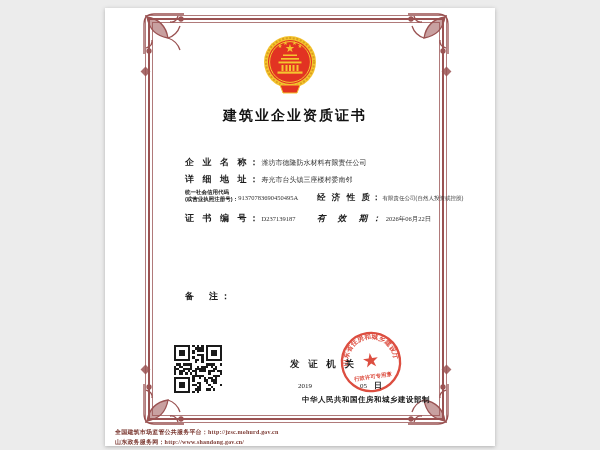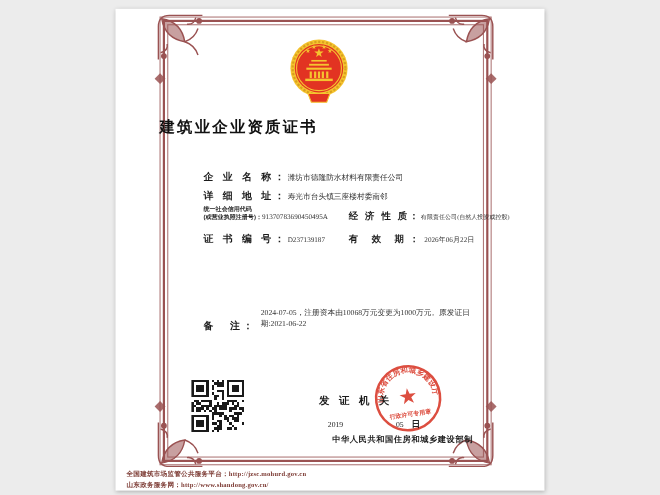--- a/index.html
+++ b/index.html
@@ -13,38 +13,38 @@
   .frame .f3{position:absolute;inset:6px;border:1px solid #b07a7a;}
   .corner{position:absolute;width:46px;height:46px;color:#9a5252;}
   .corner.tl{left:-6px;top:-6px;}
   .corner.tr{right:-6px;top:-6px;transform:scaleX(-1);}
   .corner.bl{left:-6px;bottom:-6px;transform:scaleY(-1);}
   .corner.br{right:-6px;bottom:-6px;transform:scale(-1,-1);}
   .edge-orn{position:absolute;width:7px;height:7px;background:#9a5252;transform:rotate(45deg);opacity:.85;}
   
   .emblem{position:absolute;left:152px;top:26px;width:66px;height:62px;}
   
-  .title{position:absolute;left:40px;top:99px;width:300px;text-align:left;
+  .title{position:absolute;left:40px;top:99px;width:300px;text-align:center;
          font-size:14px;font-weight:bold;letter-spacing:2px;color:#111;
          font-family:"Liberation Sans","DejaVu Sans",sans-serif;}
   
   .lbl{font-weight:bold;color:#1c1c1c;font-family:"Liberation Sans","DejaVu Sans",sans-serif;}
   .val{color:#333;}
   .row{position:absolute;left:80px;white-space:nowrap;}
   .r-name{top:143px;} .r-addr{top:160px;} .r-credit{top:178px;} .r-certno{top:199px;}
   .r-cat{top:221px;} .r-remark{top:271px;}
   .c2{left:212px;}
   .ls9{font-size:9px;letter-spacing:3px;} .ls85{font-size:8.5px;letter-spacing:2px;}
   .v7{font-size:7px;} .v65{font-size:6.5px;} .v55{font-size:5.5px;}
   .credit-lbl{display:inline-block;vertical-align:middle;font-size:5.5px;font-weight:bold;
               line-height:1.25;font-family:"Liberation Sans","DejaVu Sans",sans-serif;color:#1c1c1c;}
   .r-remark{white-space:normal;width:260px;}
   .r-remark .lbl{float:left;margin-top:11px;}
   .r-remark .val{display:block;margin-left:52px;width:200px;line-height:1.45;}
-  .wide{letter-spacing:5px;}
+  .wide{letter-spacing:5px;font-style:italic;}
   
   .qr{position:absolute;left:69px;top:337px;width:48px;height:48px;}
   .authority{position:absolute;left:185px;top:350px;font-size:9.5px;font-weight:bold;
              letter-spacing:3px;color:#1c1c1c;font-family:"Liberation Sans","DejaVu Sans",sans-serif;}
   .seal{position:absolute;left:234px;top:322px;width:64px;height:64px;transform:rotate(-8deg);
         opacity:.9;mix-blend-mode:multiply;z-index:5;}
   .issue-date{position:absolute;left:193px;top:372px;font-size:7px;color:#222;}
   .issue-date .d-day{margin-left:48px;font-family:Liberation Serif, serif;}
   .issue-date .d-ri{margin-left:7px;font-size:8px;font-weight:bold;}
   .made-by{position:absolute;left:197px;top:387px;font-size:7.5px;font-weight:bold;
@@ -155,21 +155,20 @@
       <span class="lbl ls85">经 济 性 质：</span><span class="val v55">有限责任公司(自然人投资或控股)</span>
     </div>
     <div class="row r-certno">
       <span class="lbl ls9">证 书 编 号：</span><span class="val v65">D237139187</span>
     </div>
     <div class="row r-certno c2">
       <span class="lbl ls85 wide">有 效 期：</span><span class="val v65">2026年06月22日</span>
     </div>
     <div class="row r-remark">
       <span class="lbl ls9">备　注：</span>
-      <span class="val v7">2024-07-05，注册资本由10068万元变更为1000万元。原发证日期:2021-06-22</span>
     </div>
 
     <div class="qr"><svg viewBox="0 0 21 21" width="100%" height="100%" shape-rendering="crispEdges">
           <rect x="8" y="0" width="1" height="1" fill="#1a1a1a"></rect>
           <rect x="10" y="0" width="1" height="1" fill="#1a1a1a"></rect>
           <rect x="12" y="0" width="1" height="1" fill="#1a1a1a"></rect>
           <rect x="9" y="1" width="1" height="1" fill="#1a1a1a"></rect>
           <rect x="10" y="1" width="1" height="1" fill="#1a1a1a"></rect>
           <rect x="11" y="1" width="1" height="1" fill="#1a1a1a"></rect>
           <rect x="12" y="1" width="1" height="1" fill="#1a1a1a"></rect>

